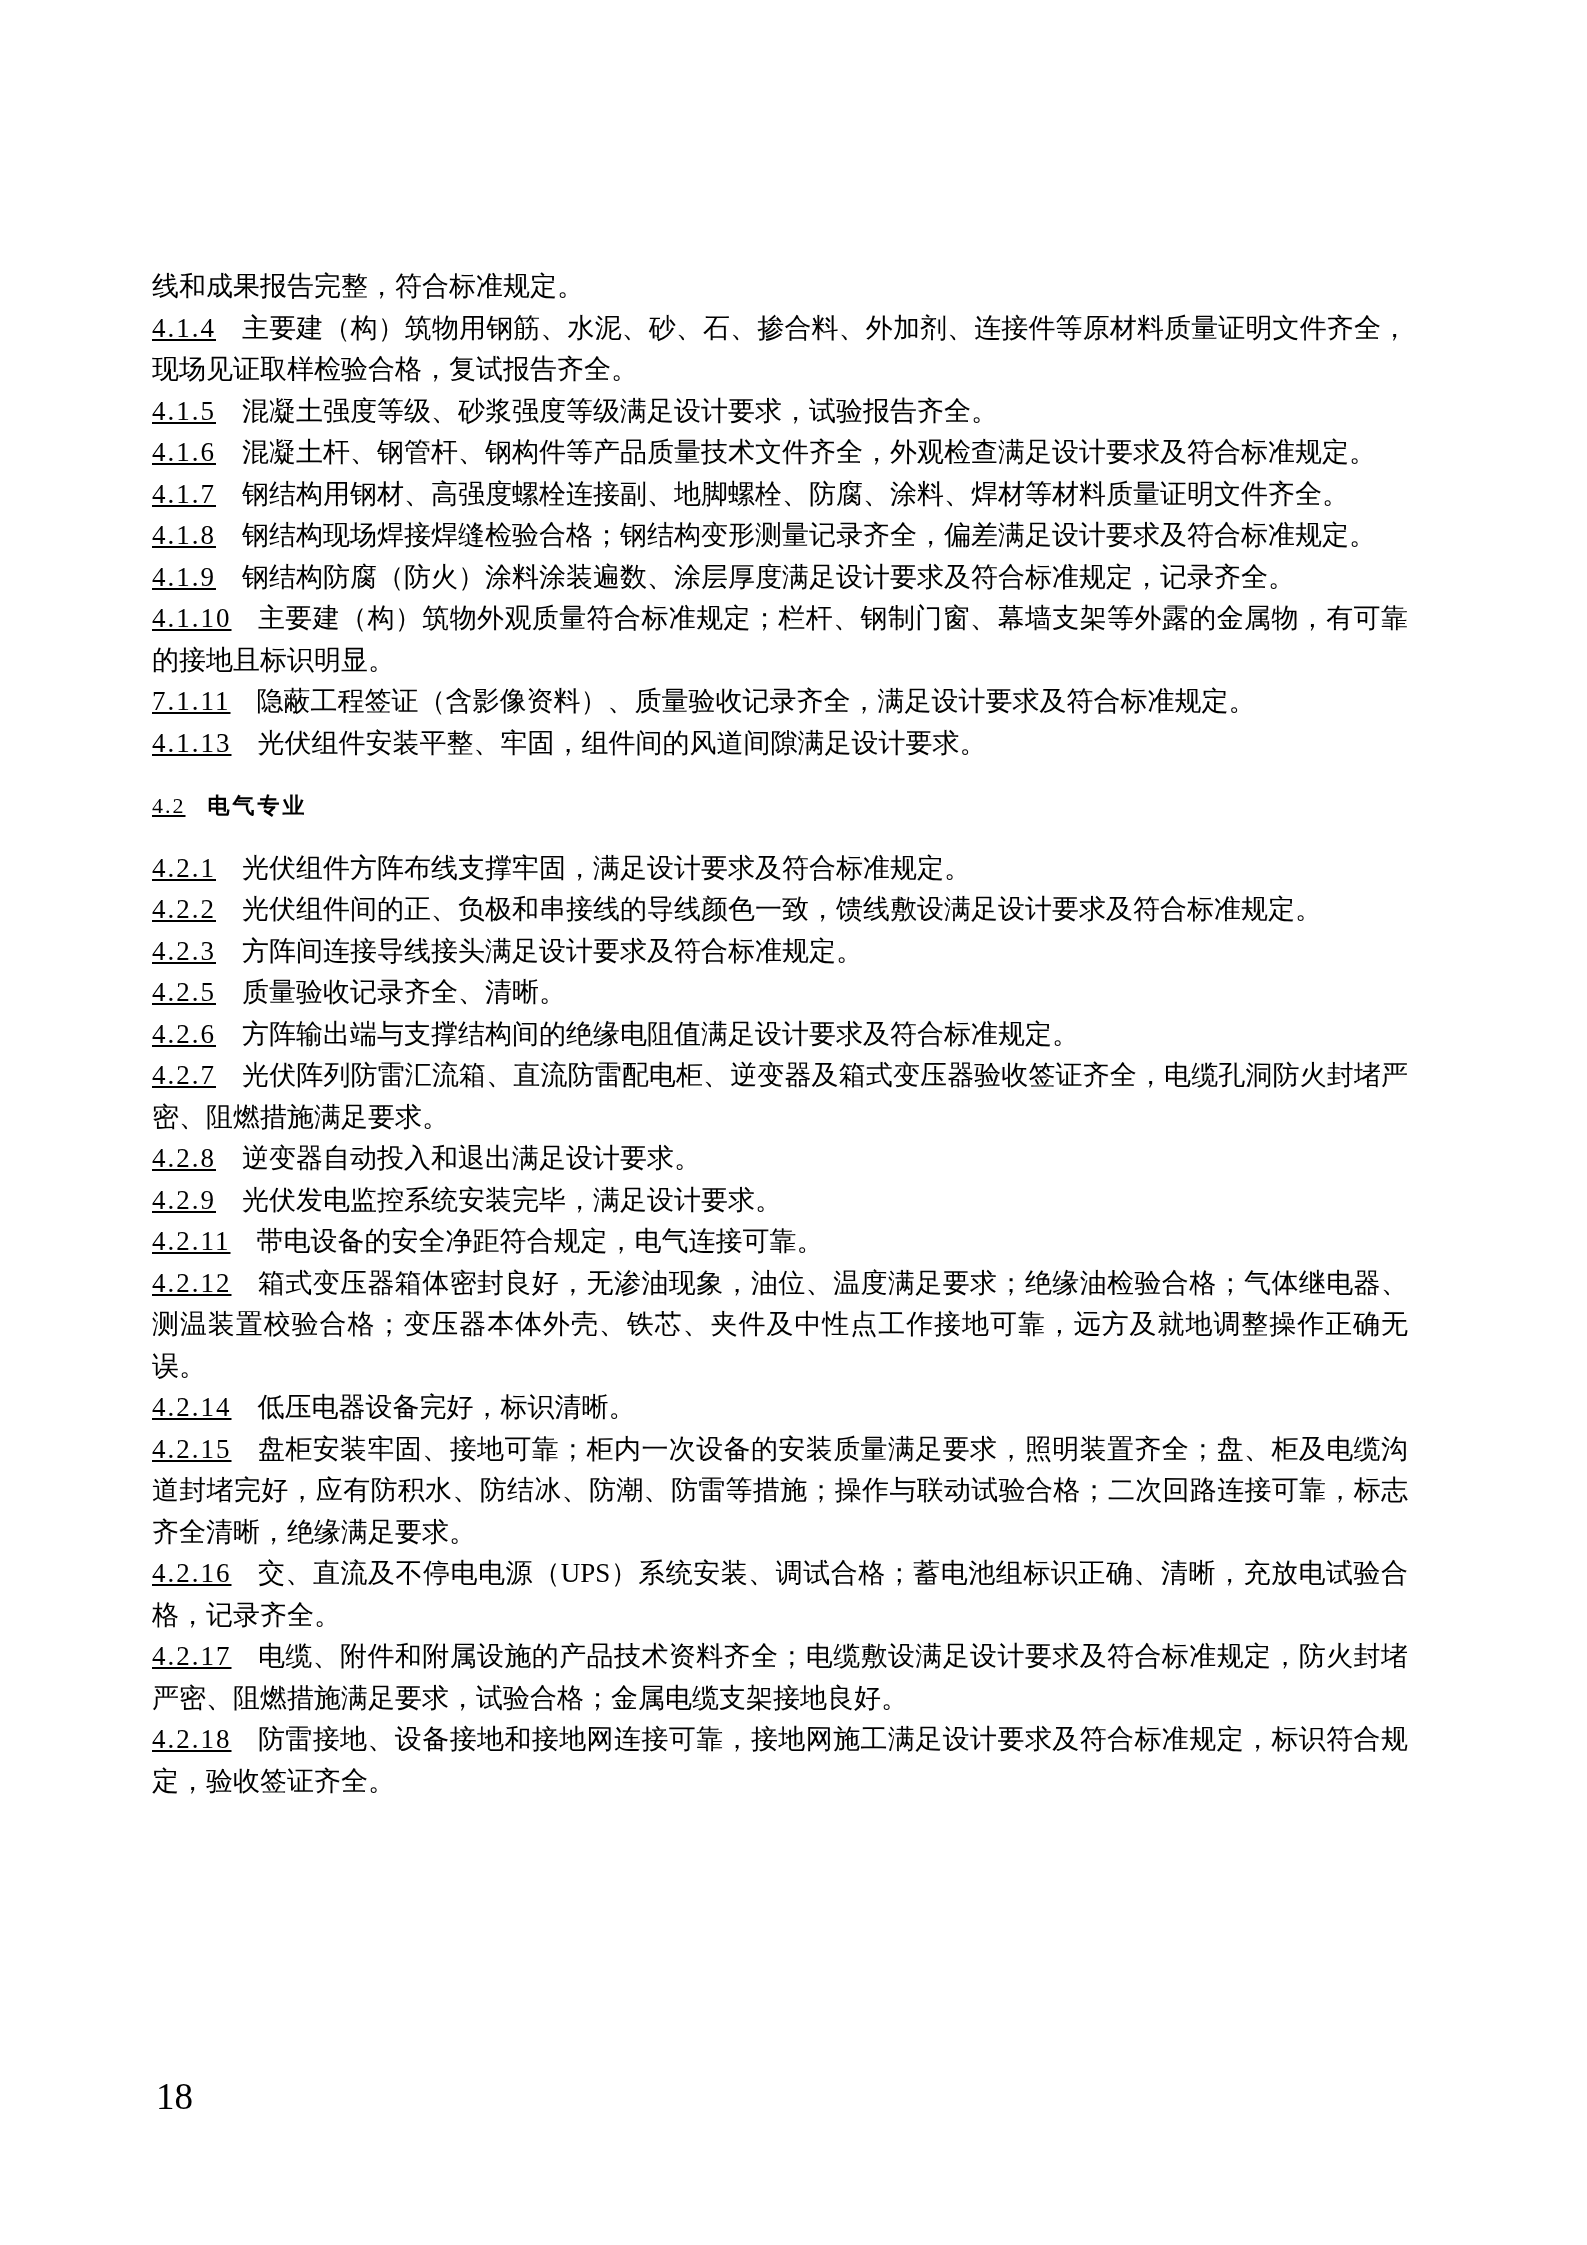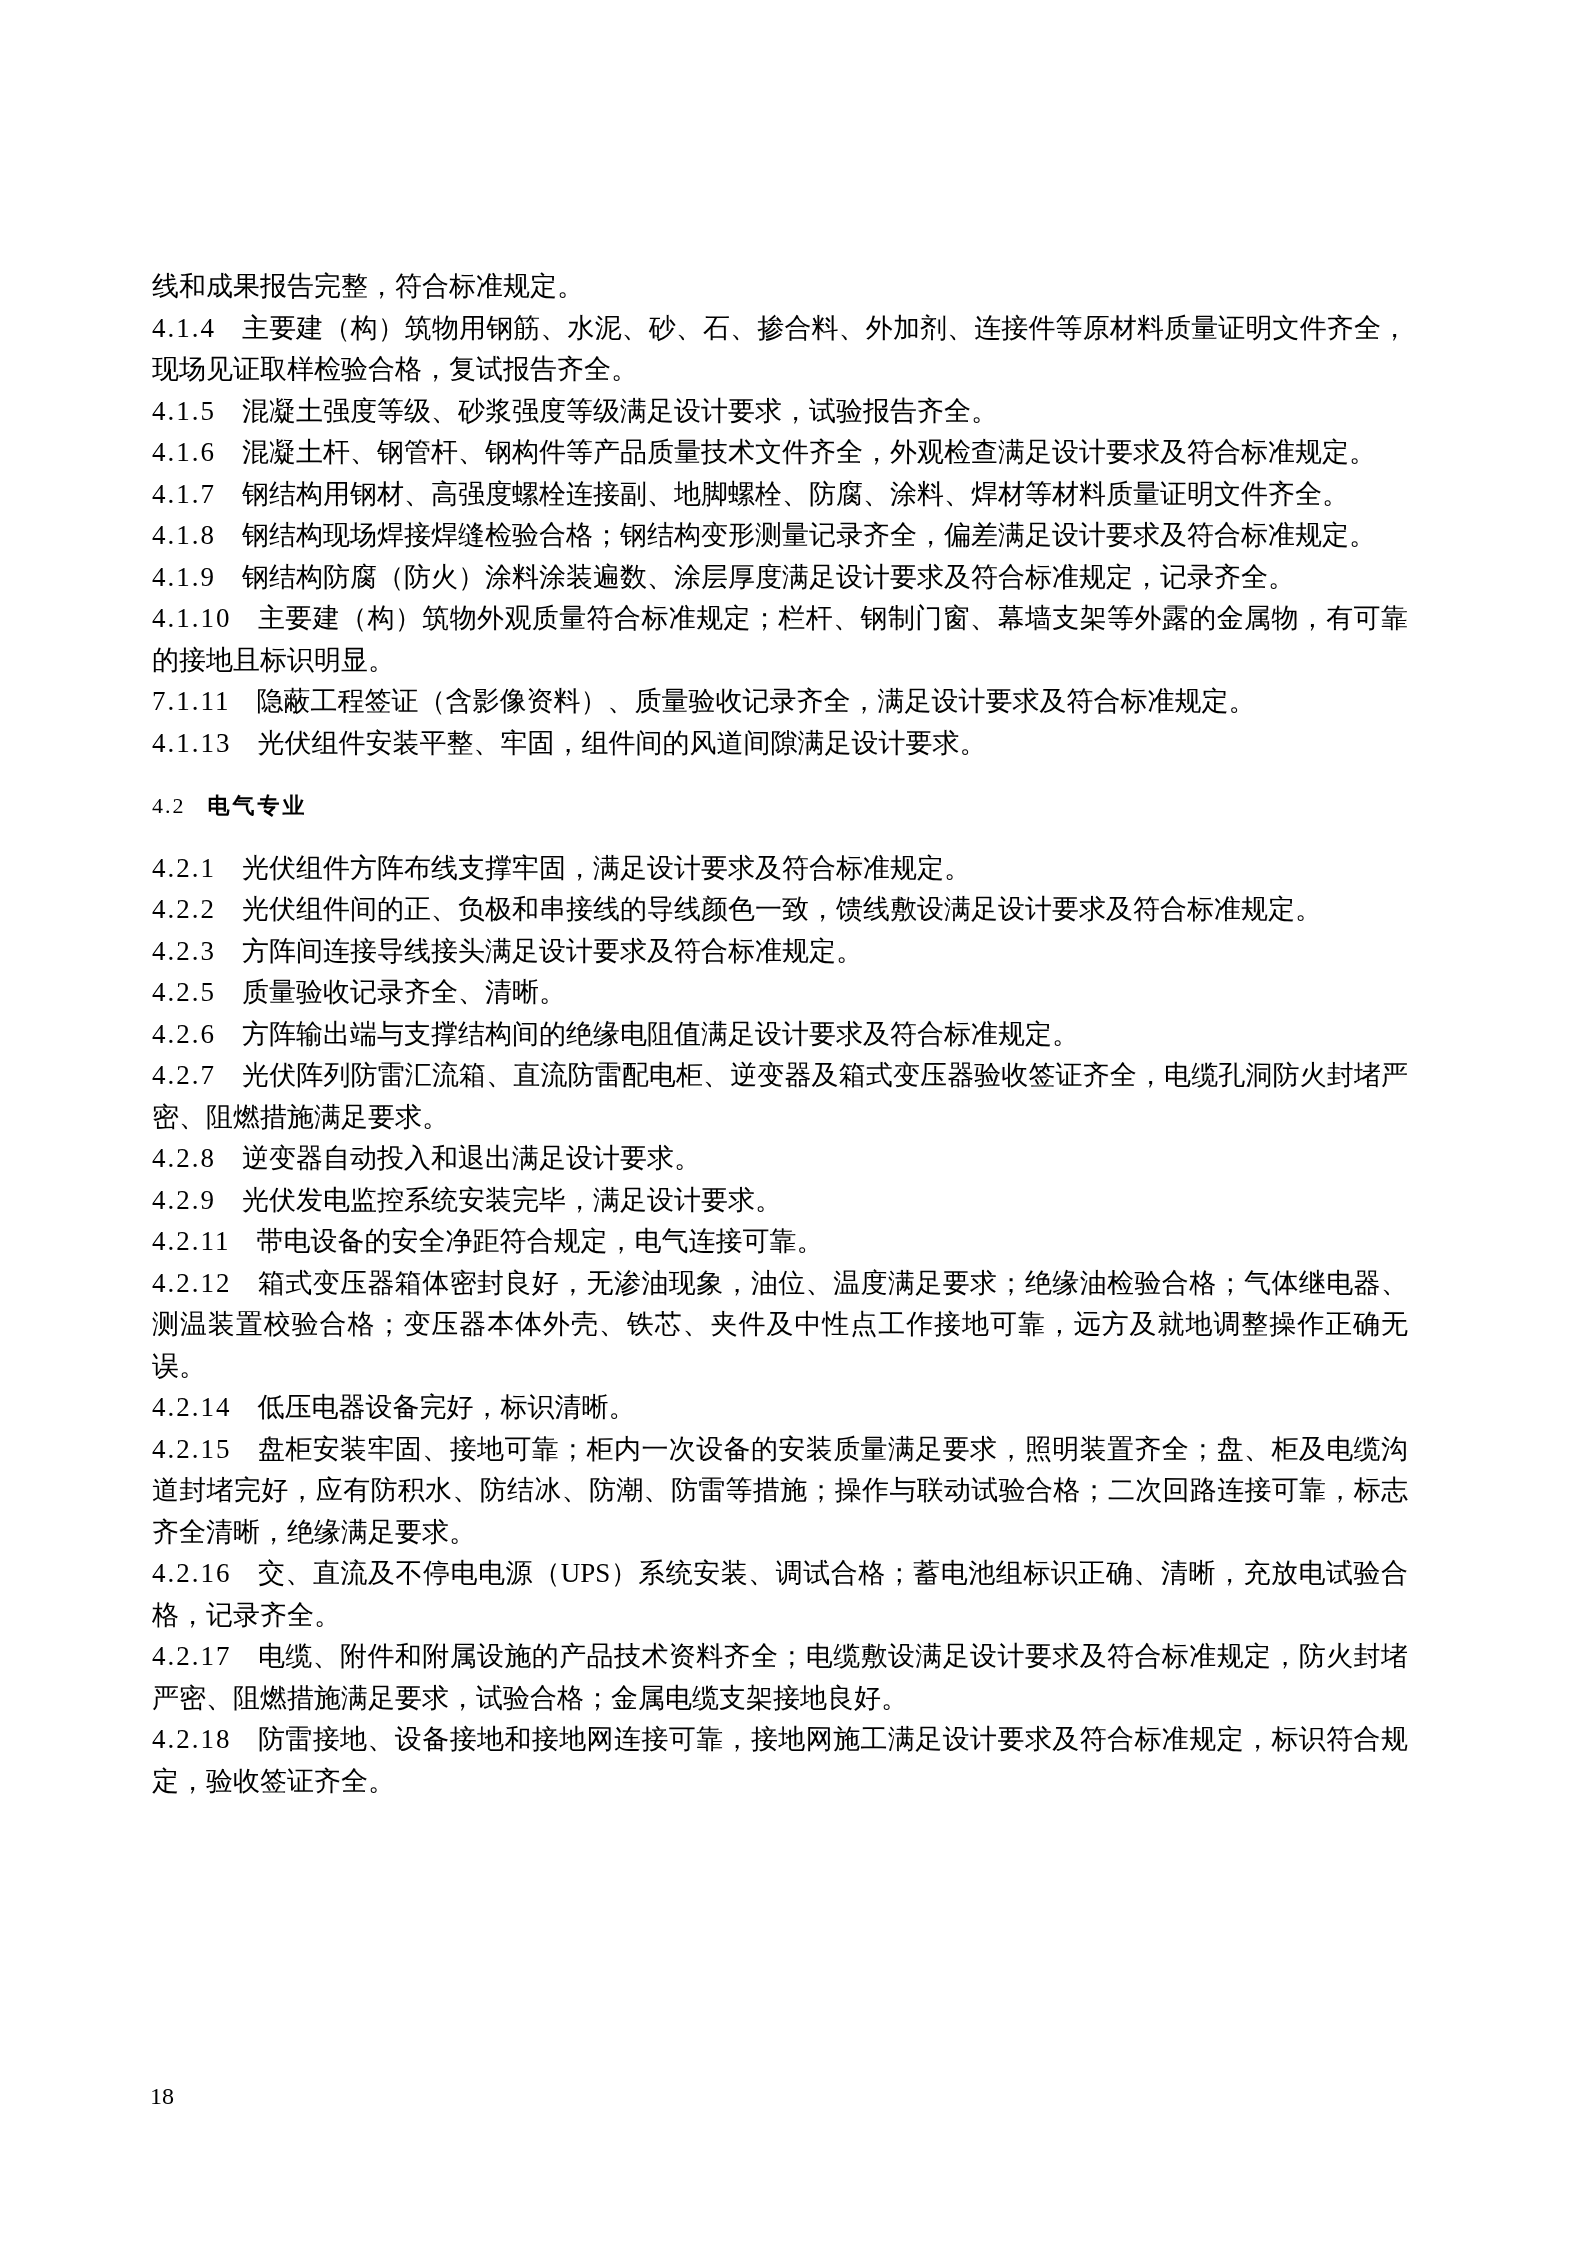--- a/index.html
+++ b/index.html
@@ -27,41 +27,42 @@
     text-align-last: left;
   }
   .para {
     margin: 0;
     padding: 0;
   }
   .num {
     letter-spacing: 2px;
     margin-right: 26px;
     white-space: nowrap;
+    text-decoration: underline;
   }
   .heading {
     margin: 21px 0 21px 0;
     padding: 0;
     font-size: 22px;
     font-weight: normal;
     line-height: 41.5px;
   }
   .heading .num {
     margin-right: 22px;
   }
   .heading .title {
     font-family: "Liberation Sans", "DejaVu Sans", sans-serif;
     font-weight: bold;
     letter-spacing: 3px;
   }
   .page-number {
     position: absolute;
-    left: 150px;
+    left: 156px;
     top: 2076px;
-    font-size: 24px;
+    font-size: 37px;
     line-height: 41.5px;
   }
 </style>
 </head>
 <body>
 
 <div class="page">
   <main class="content">
       <p class="para">线和成果报告完整，符合标准规定。</p>
       <p class="para"><span class="num">4.1.4</span><span>主要建（构）筑物用钢筋、水泥、砂、石、掺合料、外加剂、连接件等原材料质量证明文件齐全，现场见证取样检验合格，复试报告齐全。</span></p>

